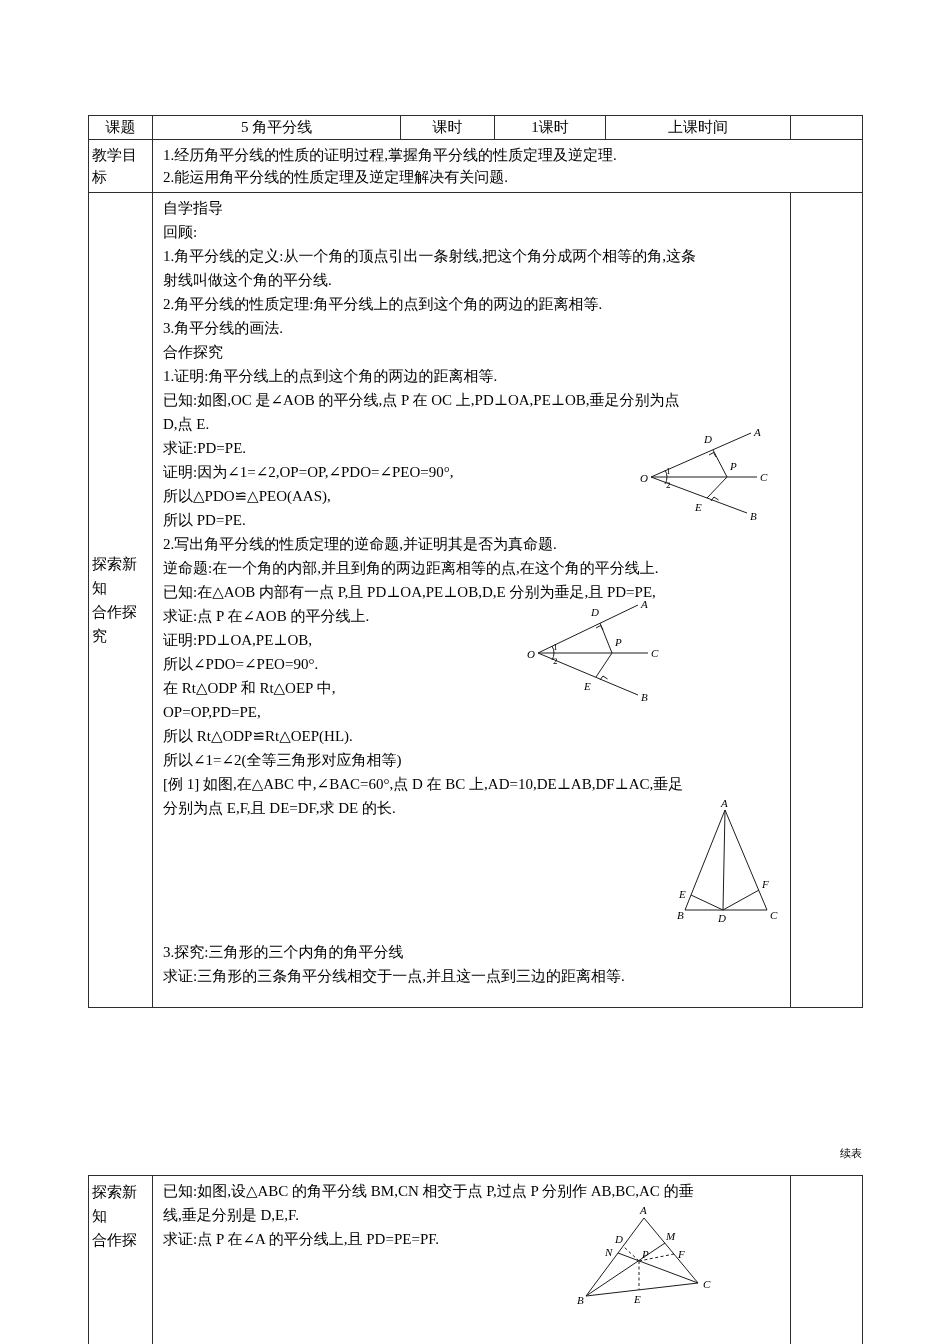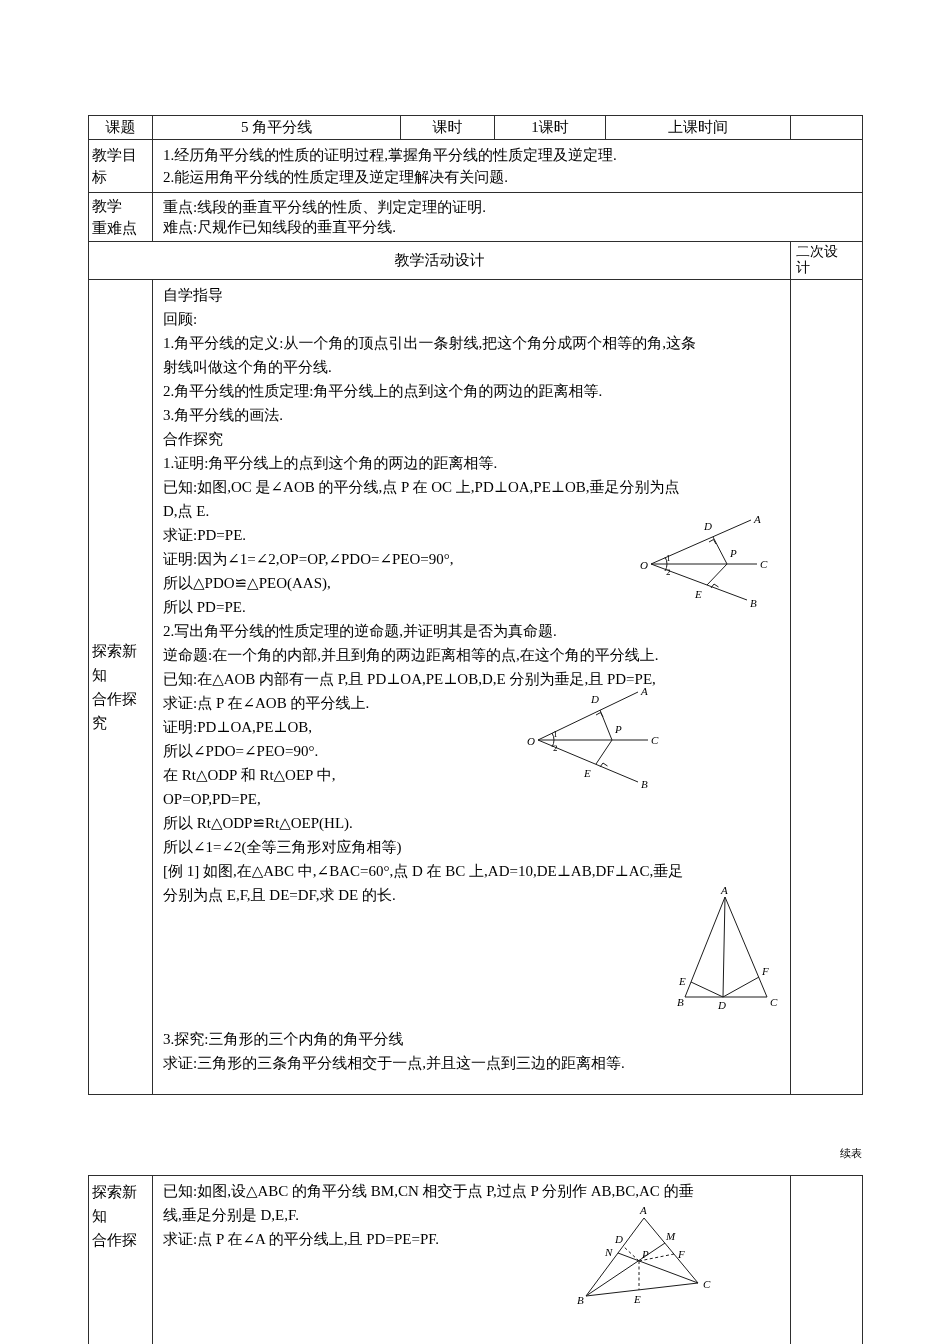--- a/index.html
+++ b/index.html
@@ -59,40 +59,21 @@
       <td class="lbl">
         <div class="lbl-line">教学目</div>
         <div class="lbl-line">标</div>
       </td>
       <td colspan="5" class="content-cell mid">
         <div class="ln2">1.经历角平分线的性质的证明过程,掌握角平分线的性质定理及逆定理.</div>
         <div class="ln2">2.能运用角平分线的性质定理及逆定理解决有关问题.</div>
       </td>
     </tr>
 
-    <tr style="height:42px">
-      <td class="lbl">
-        <div class="lbl-line">教学</div>
-        <div class="lbl-line">重难点</div>
-      </td>
-      <td colspan="5" class="content-cell mid">
-        <div class="ln3">重点:线段的垂直平分线的性质、判定定理的证明.</div>
-        <div class="ln3">难点:尺规作已知线段的垂直平分线.</div>
-      </td>
-    </tr>
-
-    <tr style="height:38px">
-      <td colspan="5" class="c">教学活动设计</td>
-      <td class="toplbl" style="padding:2px 5px">
-        <div class="sec-inner">
-          <div>二次设</div>
-          <div>计</div>
-        </div>
-      </td>
-    </tr>
+
 
 
     <tr style="height:815px">
       <td class="lbl">
         <div class="lbl-line" style="line-height:24px">探索新</div>
         <div class="lbl-line" style="line-height:24px">知</div>
         <div class="lbl-line" style="line-height:24px">合作探</div>
         <div class="lbl-line" style="line-height:24px">究</div>
       </td>
       <td colspan="4" class="content-cell">

